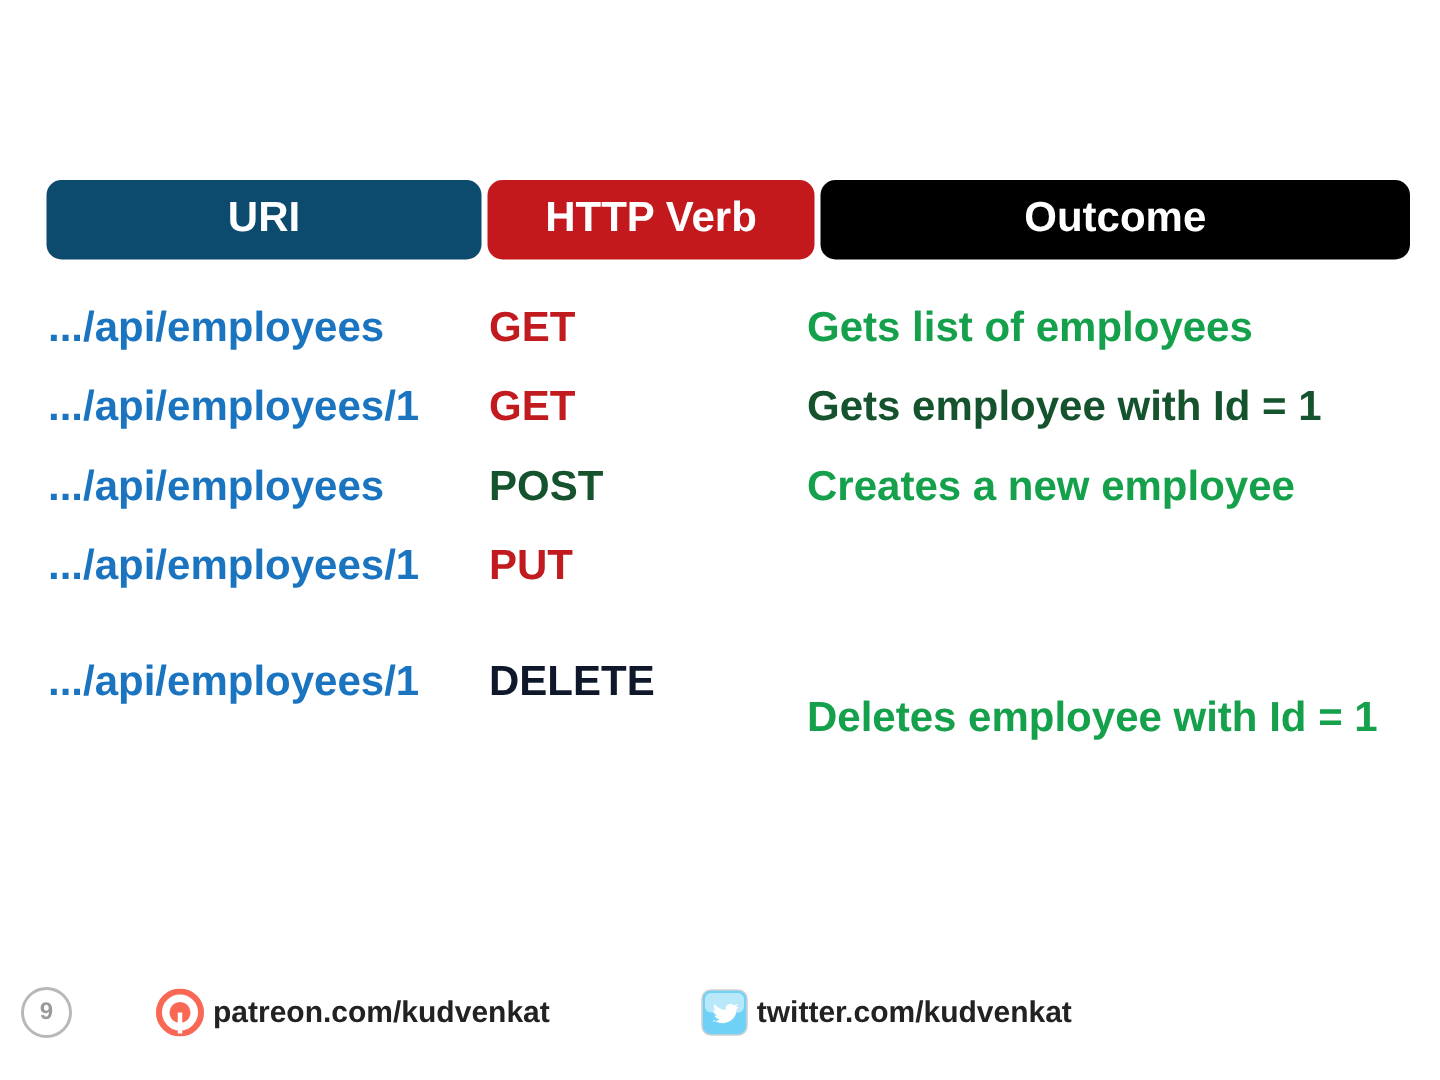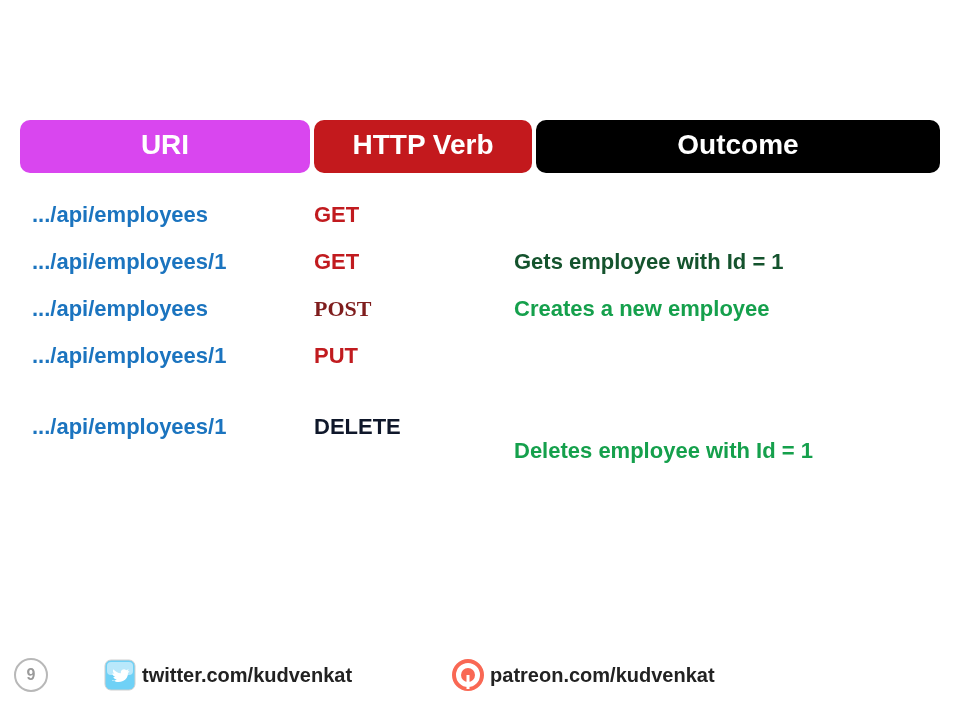--- a/index.html
+++ b/index.html
@@ -29,24 +29,24 @@
     text-align: center;
     border-radius: 10px;
     padding: 10px 0 12px 0;
     line-height: 1.1;
   }
   .pill-uri     { width: 290px; }
   .pill-verb    { width: 218px; }
   .pill-outcome { flex: 1; }
   .data-row {
     display: flex;
-    gap: 4px;
+    gap: 16px;
     padding: 11px 0 10px 0;
     font-weight: bold;
-    font-size: 22px;
+    font-size: 28px;
     align-items: center;
   }
   .cell-uri     { width: 290px; padding-left: 12px; }
   .cell-verb    { width: 190px; }
   .cell-outcome { flex: 1; padding-left: 6px; }
   .footer {
     position: absolute;
     left: 0;
     bottom: 28px;
     width: 100%;
@@ -77,69 +77,70 @@
   }
   .footer-link + .footer-link { margin-left: 100px; }
   .icon-patreon svg, .icon-twitter svg { display:block; }
 </style>
 </head>
 <body>
 
 <div class="content">
 
   <div class="header-row">
-    <div class="header-pill pill-uri" style="background: #d946ef;">URI</div>
+    <div class="header-pill pill-uri" style="background: #0c4a6e; margin-left: 11px;">URI</div>
     <div class="header-pill pill-verb" style="background: rgb(195, 25, 29);">HTTP Verb</div>
     <div class="header-pill pill-outcome" style="background: #000000;">Outcome</div>
   </div>
 
   <div id="rows-container">
       <div class="data-row">
         <div class="cell-uri" style="color: rgb(27, 116, 191);">.../api/employees</div>
         <div class="cell-verb" style="color: rgb(193, 27, 31);">GET</div>
+        <div class="cell-outcome" style="color: rgb(21, 160, 76);">Gets list of employees</div>
       </div>
       <div class="data-row">
         <div class="cell-uri" style="color: rgb(27, 116, 191);">.../api/employees/1</div>
         <div class="cell-verb" style="color: rgb(193, 27, 31);">GET</div>
         <div class="cell-outcome" style="color: #14532d;">Gets employee with Id = 1</div>
       </div>
       <div class="data-row">
         <div class="cell-uri" style="color: rgb(27, 116, 191);">.../api/employees</div>
-        <div class="cell-verb" style="color: #7f1d1d; font-family: Liberation Serif, serif;">POST</div>
+        <div class="cell-verb" style="color: #14532d;">POST</div>
         <div class="cell-outcome" style="color: rgb(21, 160, 76);">Creates a  new employee</div>
       </div>
       <div class="data-row">
         <div class="cell-uri" style="color: rgb(27, 116, 191);">.../api/employees/1</div>
         <div class="cell-verb" style="color: rgb(193, 27, 31);">PUT</div>
       </div>
       <div class="data-row">
         <div class="cell-uri" style="color: rgb(27, 116, 191);">.../api/employees/1</div>
         <div class="cell-verb" style="color: #0f172a;">DELETE</div>
         <div class="cell-outcome" style="color: rgb(21, 160, 76); margin-top: 48px;">Deletes employee with Id = 1</div>
       </div>
     </div>
 </div>
 
 <div class="footer">
   <div class="page-badge">9</div>
 
   <div class="footer-link">
+    <span class="icon-patreon">
+      <svg width="32" height="32" viewBox="0 0 32 32">
+        <circle cx="16" cy="16" r="14" fill="none" stroke="#F96854" stroke-width="4"></circle>
+        <circle cx="16" cy="16" r="7" fill="#F96854"></circle>
+        <rect x="14.5" y="16" width="3" height="14" fill="#ffffff"></rect>
+      </svg>
+    </span>
+    <span>patreon.com/kudvenkat</span>
+  </div>
+
+  <div class="footer-link">
     <span class="icon-twitter">
       <svg width="32" height="32" viewBox="0 0 32 32">
         <rect x="1" y="1" width="30" height="30" rx="6" ry="6" fill="#6FD1F6" stroke="#cfcfcf" stroke-width="1"></rect>
         <rect x="3" y="3" width="26" height="13" rx="4" ry="4" fill="#B9E8FB"></rect>
         <path d="M9 21c2 2 6 3 10 1 3-1.5 5-4 5-8 0 0 1-1 1.5-2-1 .4-1.5.4-2 .3.7-.6 1-1.3 1.2-2-1 .5-1.7.8-2.5.9-1-1-2.7-1.3-4-.4-1.2.8-1.6 2.2-1.3 3.5-3-.2-5.7-1.6-7.5-4-.9 1.6-.4 3.5 1 4.5-.8 0-1.4-.2-2-.5 0 1.7 1.2 3.2 2.9 3.6-.6.2-1.3.2-2 .1.5 1.4 1.9 2.4 3.5 2.5-1.5 1.1-3.3 1.6-4.8 1.4z" fill="#ffffff"></path>
       </svg>
     </span>
     <span>twitter.com/kudvenkat</span>
   </div>
-
-  <div class="footer-link">
-    <span class="icon-patreon">
-      <svg width="32" height="32" viewBox="0 0 32 32">
-        <circle cx="16" cy="16" r="14" fill="none" stroke="#F96854" stroke-width="4"></circle>
-        <circle cx="16" cy="16" r="7" fill="#F96854"></circle>
-        <rect x="14.5" y="16" width="3" height="14" fill="#ffffff"></rect>
-      </svg>
-    </span>
-    <span>patreon.com/kudvenkat</span>
-  </div>
 </div>
 
 </body></html>

